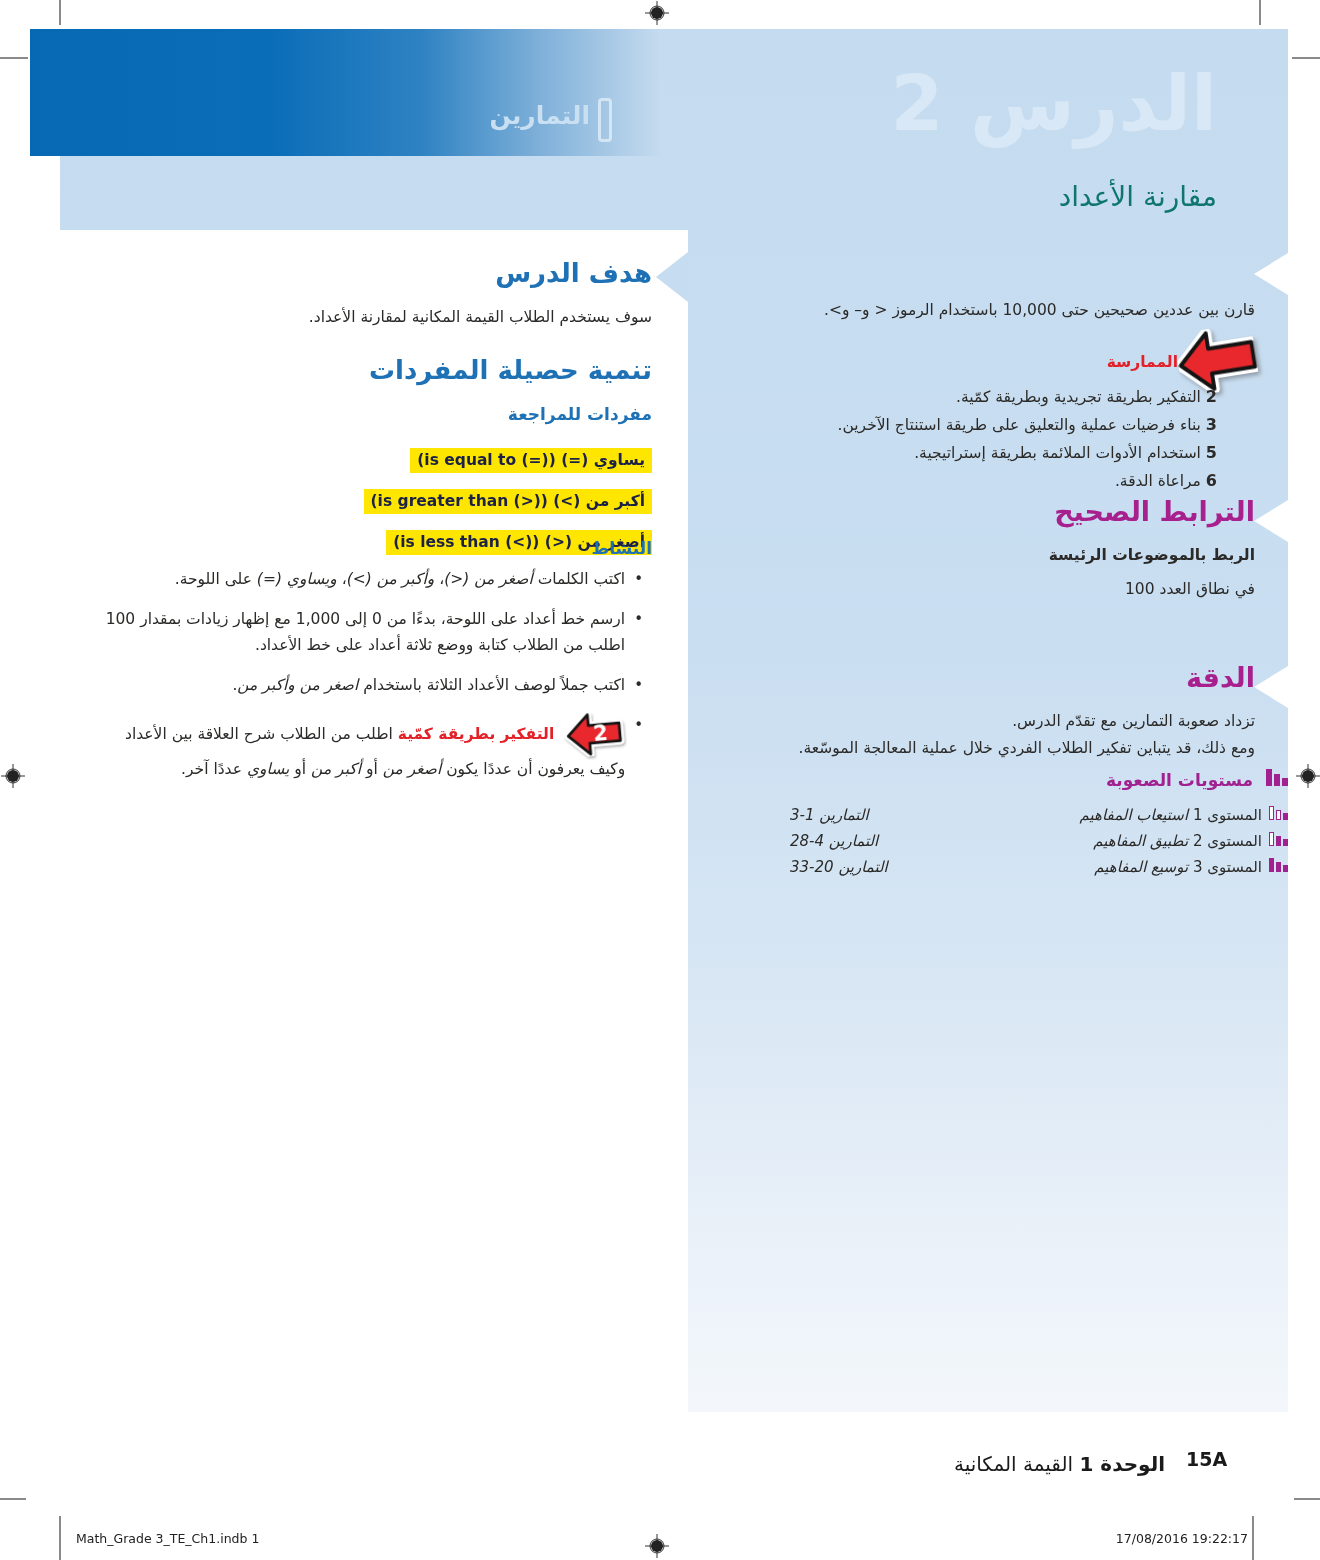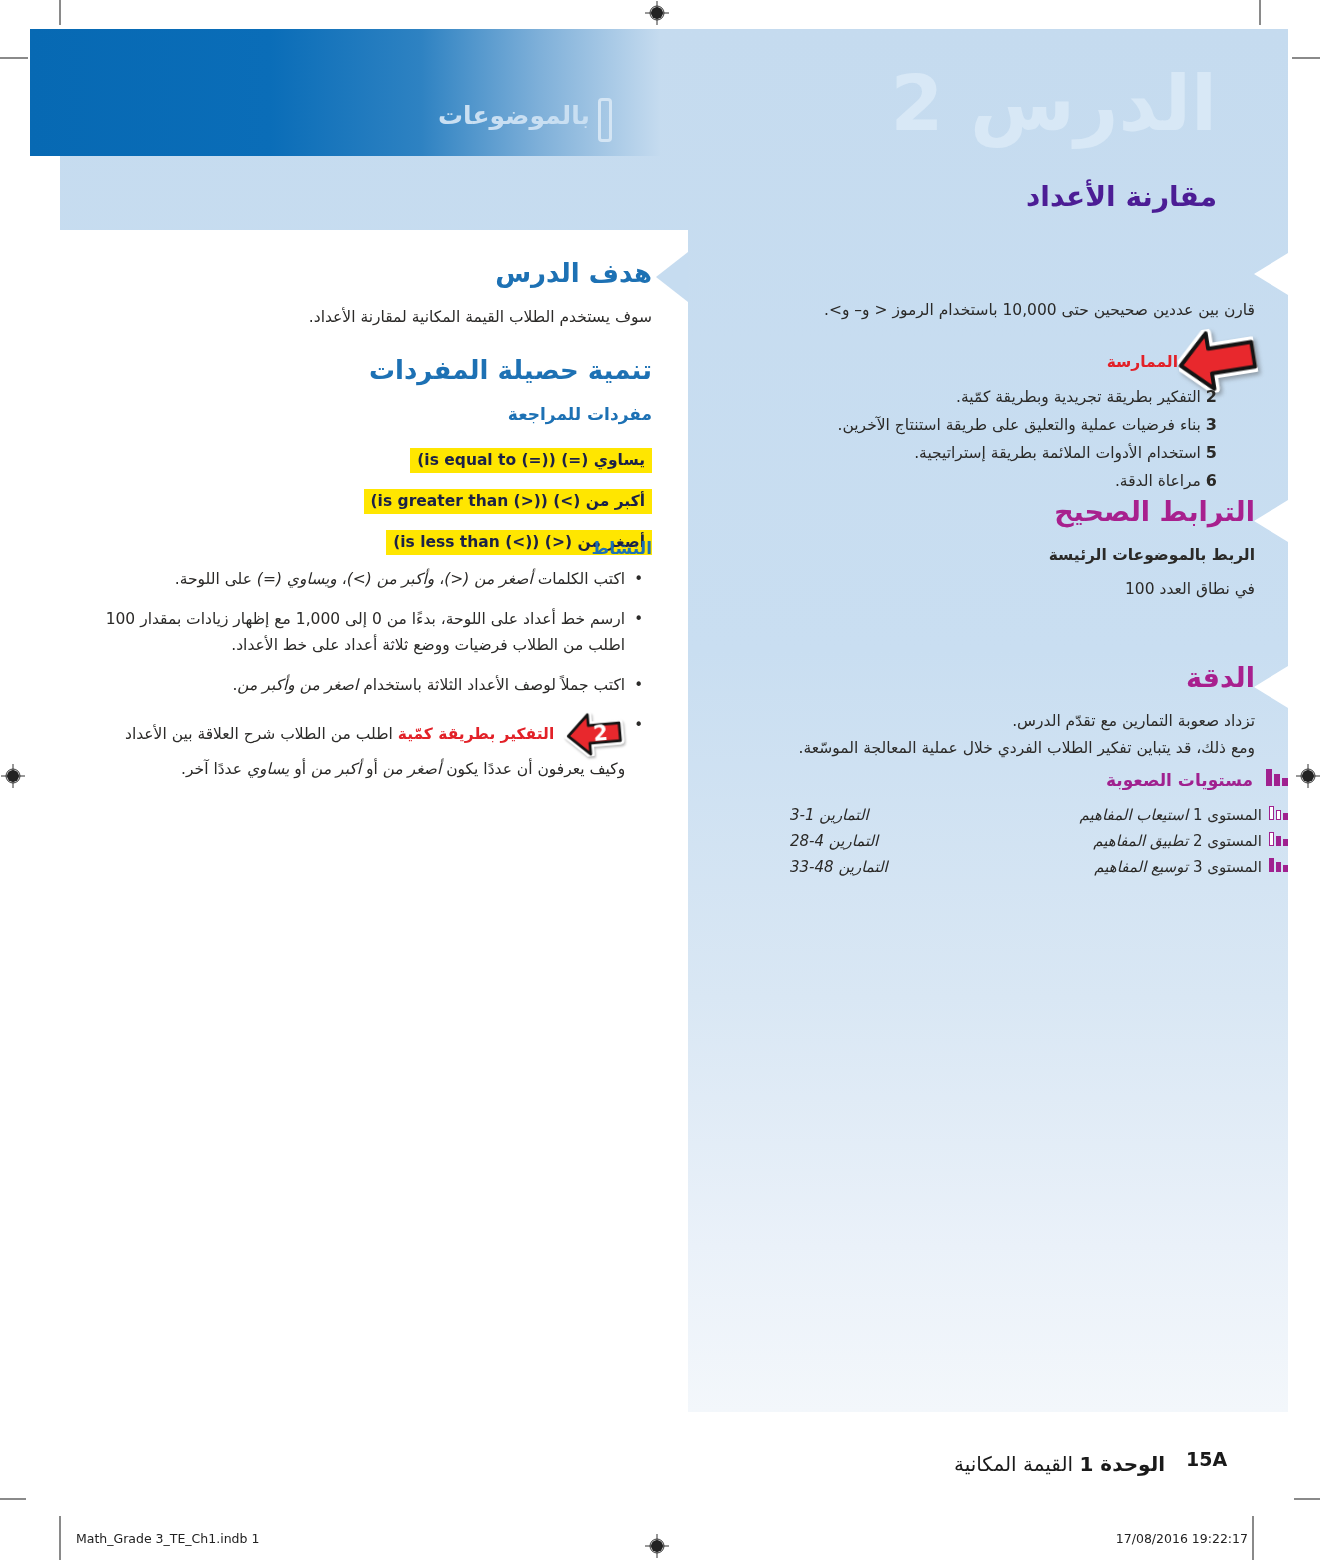--- a/index.html
+++ b/index.html
@@ -19,21 +19,21 @@
   .h-blue-sm{color:#1d71b4;font-weight:bold;font-size:17px;}
   .body-txt{font-size:15.5px;line-height:26px;color:#2b2a28;}
   .bold{font-weight:bold;}
   .it{font-style:italic;}
   .red{color:#e22128;}
   
   .tri-w{width:0;height:0;border-top:21px solid transparent;border-bottom:21px solid transparent;border-right:34px solid #ffffff;}
   .tri-b{width:0;height:0;border-top:25px solid transparent;border-bottom:25px solid transparent;border-right:32px solid #c6dcf0;}
   
   .lesson-label{left:690px;top:62px;width:527px;font-size:76px;font-weight:bold;color:#d8e8f6;line-height:1.1;}
-  .lesson-title{left:690px;top:180px;width:527px;font-size:28px;font-weight:bold;color:#4c1d95;}
+  .lesson-title{left:690px;top:180px;width:527px;font-size:28px;font-weight:normal;color:#0f766e;}
   .series{left:330px;top:101px;width:260px;text-align:right;font-size:25px;font-weight:bold;color:#c9dff2;letter-spacing:2px;}
   .series-icon{left:598px;top:98px;width:8px;height:38px;border:3px solid #d4e5f4;border-radius:4px;}
   
   .arr-practice{left:1178px;top:328px;transform:rotate(-9deg);filter:drop-shadow(2px 3px 2px rgba(60,60,60,.4));}
   .arr2{vertical-align:middle;margin-left:4px;transform:rotate(-5deg);filter:drop-shadow(1px 2px 1px rgba(60,60,60,.35));}
   
   .hl{display:inline-block;direction:ltr;unicode-bidi:embed;background:#ffe600;color:#1b2147;
       font-weight:bold;font-size:15.5px;padding:3px 7px 4px 7px;}
   .vline{margin-bottom:7px;margin-top:16px;}
   
@@ -99,21 +99,21 @@
   <svg class="abs" style="left:1296px;top:764px;" width="24" height="24" viewBox="0 0 24 24">
     <line x1="12" y1="0" x2="12" y2="24" stroke="#333" stroke-width="1"></line>
     <line x1="0" y1="12" x2="24" y2="12" stroke="#333" stroke-width="1"></line>
     <circle cx="12" cy="12" r="7" fill="none" stroke="#333" stroke-width="1"></circle>
     <path d="M12 12 L12 6 A6 6 0 0 0 6 12 Z" fill="#222"></path>
     <path d="M12 12 L12 18 A6 6 0 0 0 18 12 Z" fill="#222"></path>
     <path d="M12 12 L6 12 A6 6 0 0 0 12 18 Z" fill="#222"></path>
     <path d="M12 12 L18 12 A6 6 0 0 0 12 6 Z" fill="#222"></path>
   </svg>
 
-  <div class="abs series">بالموضوعات</div>
+  <div class="abs series">التمارين</div>
   <div class="abs series-icon"></div>
   <div class="abs lesson-label rtl">الدرس 2</div>
   <div class="abs lesson-title rtl">مقارنة الأعداد</div>
 
   <div class="abs tri-w" style="left:1254px;top:253px;"></div>
   <div class="abs body-txt rtl" style="left:690px;top:297px;width:565px;">قارن بين عددين صحيحين حتى 10,000 باستخدام الرموز &lt; و– و&gt;.</div>
 
   <svg class="abs arr-practice" width="78" height="64" viewBox="0 0 100 80">
     <polygon points="3,40 41,4 41,24 97,24 97,56 41,56 41,76" fill="none" stroke="#ffffff" stroke-width="14" stroke-linejoin="round"></polygon>
     <polygon points="3,40 41,4 41,24 97,24 97,56 41,56 41,76" fill="#e8282d" stroke="#141414" stroke-width="5" stroke-linejoin="round"></polygon>
@@ -163,21 +163,21 @@
             <span class="b-o" style="height:14px;"></span>
           </span><span>المستوى 2</span> <span class="it">تطبيق المفاهيم</span></span>
       <span class="it">التمارين 4-28</span>
     </div>
     <div class="lvl-row">
       <span><span class="bars">
             <span class="b-f" style="height:7px;"></span>
             <span class="b-f" style="height:10px;"></span>
             <span class="b-f" style="height:14px;"></span>
           </span><span>المستوى 3</span> <span class="it">توسيع المفاهيم</span></span>
-      <span class="it">التمارين 48-33</span>
+      <span class="it">التمارين 20-33</span>
     </div>
   </div>
 
   <div class="abs tri-b" style="left:656px;top:252px;"></div>
   <div class="abs h-blue rtl" style="left:75px;top:258px;width:577px;">هدف الدرس</div>
   <div class="abs rtl body-txt" style="left:75px;top:304px;width:577px;">سوف يستخدم الطلاب القيمة المكانية لمقارنة الأعداد.</div>
 
   <div class="abs h-blue rtl" style="left:75px;top:355px;width:577px;">تنمية حصيلة المفردات</div>
   <div class="abs h-blue-sm rtl" style="left:75px;top:404px;width:577px;">مفردات للمراجعة</div>
   <div class="abs rtl" style="left:75px;top:432px;width:577px;">
@@ -191,21 +191,21 @@
 
     <div class="bullet">
       <span class="dot">•</span>
       <div class="btext"><span>اكتب الكلمات </span><span class="it">أصغر من (&lt;)</span><span>، </span><span class="it">وأكبر من (&gt;)</span><span>، </span><span class="it">ويساوي (=)</span><span> على اللوحة.</span></div>
     </div>
 
     <div class="bullet">
       <span class="dot">•</span>
       <div class="btext">
         <div>ارسم خط أعداد على اللوحة، بدءًا من 0 إلى 1,000 مع إظهار زيادات بمقدار 100</div>
-        <div>اطلب من الطلاب فرضيات ووضع ثلاثة أعداد على خط الأعداد.</div>
+        <div>اطلب من الطلاب كتابة ووضع ثلاثة أعداد على خط الأعداد.</div>
       </div>
     </div>
 
     <div class="bullet">
       <span class="dot">•</span>
       <div class="btext"><span>اكتب جملاً لوصف الأعداد الثلاثة باستخدام </span><span class="it">اصغر من وأكبر من</span><span>.</span></div>
     </div>
 
     <div class="bullet">
       <span class="dot">•</span>

